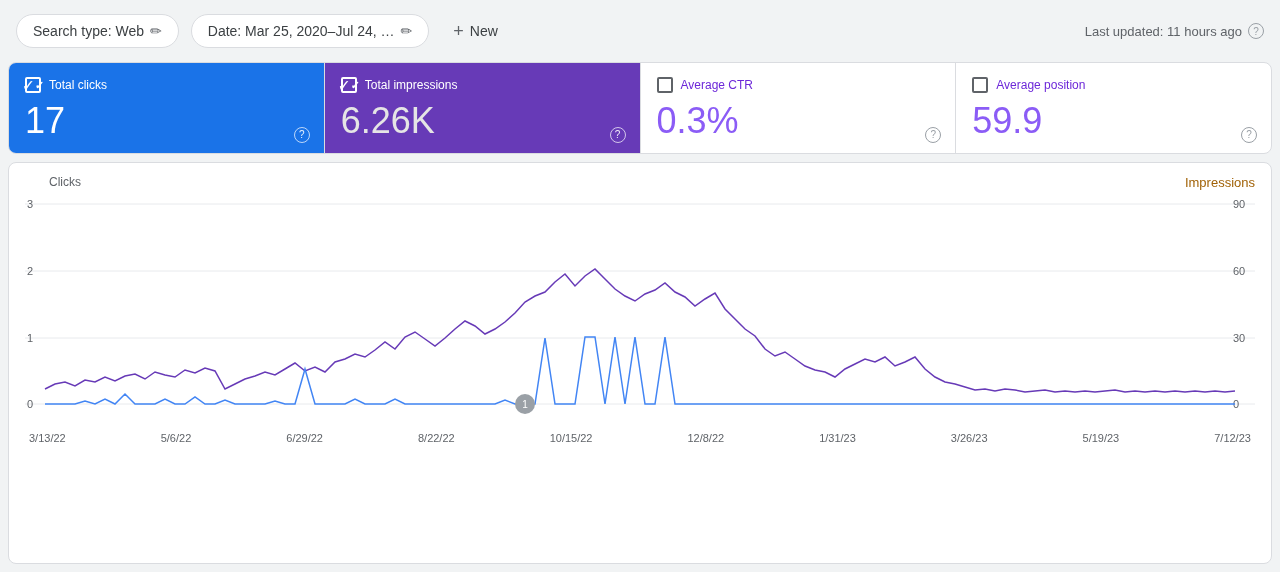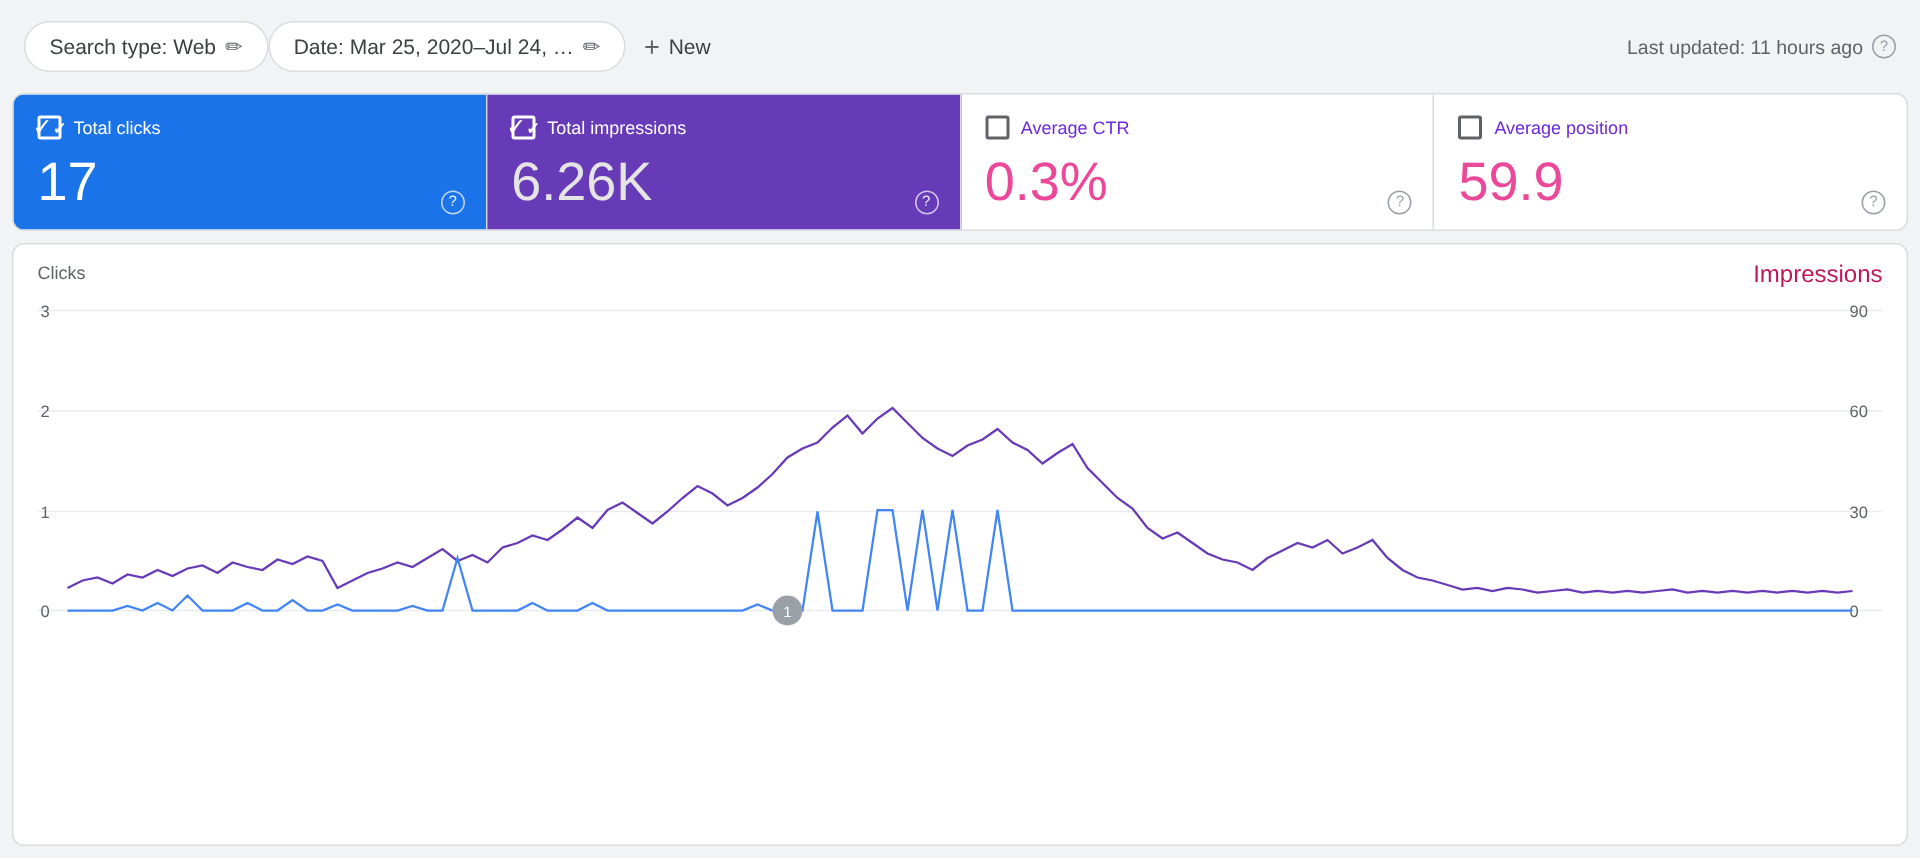--- a/index.html
+++ b/index.html
@@ -16,20 +16,21 @@
       background: #f1f3f4;
       display: flex;
       flex-direction: column;
     }
     
     .toolbar {
       background: #f1f3f4;
       display: flex;
       align-items: center;
       padding: 28px 16px;
+      gap: 12px;
       height: 62px;
       flex-shrink: 0;
     }
     .toolbar-btn {
       display: flex;
       align-items: center;
       gap: 6px;
       background: #fff;
       border: 1px solid #dadce0;
       border-radius: 20px;
@@ -148,21 +149,21 @@
       font-weight: 400;
       line-height: 1.1;
     }
     .stat-card.active-blue .stat-value {
       color: #fff;
     }
     .stat-card.active-purple .stat-value {
       color: #e5e5e5;
     }
     .stat-card:not(.active-blue):not(.active-purple) .stat-value {
-      color: #ec4899;
+      color: #8b5cf6;
     }
     .stat-help {
       position: absolute;
       bottom: 10px;
       right: 14px;
     }
     
     .chart-container {
       flex: 1;
       background: #fff;
@@ -171,28 +172,29 @@
       border-radius: 8px;
       padding: 12px 16px 8px;
       position: relative;
       overflow: hidden;
     }
     .chart-labels-row {
       display: flex;
       justify-content: space-between;
       align-items: flex-start;
       margin-bottom: 4px;
+      margin-left: 24px;
     }
     .chart-label-left {
       font-size: 12px;
       color: #5f6368;
     }
     .chart-label-right {
-      font-size: 16px;
-      color: #be185d;
+      font-size: 13px;
+      color: #a16207;
     }
     .chart-area {
       width: 100%;
       position: relative;
     }
     .chart-svg {
       width: 100%;
     }
     .x-axis-labels {
       display: flex;
@@ -334,15 +336,27 @@
             1020,210 1030,210 1040,210 1050,210 1060,210 1070,210 1080,210 1090,210 
             1100,210 1110,210 1120,210 1130,210 1140,210 1150,210 1160,210 1170,210 
             1180,210 1190,210 1200,210 1210,210
           "></polyline>
 
         <circle cx="500" cy="210" r="10" fill="#9aa0a6"></circle>
         <text x="500" y="214" font-size="10" fill="white" text-anchor="middle">1</text>
       </svg>
     </div>
 
+    <div class="x-axis-labels">
+      <span class="x-label">3/13/22</span>
+      <span class="x-label">5/6/22</span>
+      <span class="x-label">6/29/22</span>
+      <span class="x-label">8/22/22</span>
+      <span class="x-label">10/15/22</span>
+      <span class="x-label">12/8/22</span>
+      <span class="x-label">1/31/23</span>
+      <span class="x-label">3/26/23</span>
+      <span class="x-label">5/19/23</span>
+      <span class="x-label">7/12/23</span>
+    </div>
   </div>
 
 </div>
 
 </body></html>

